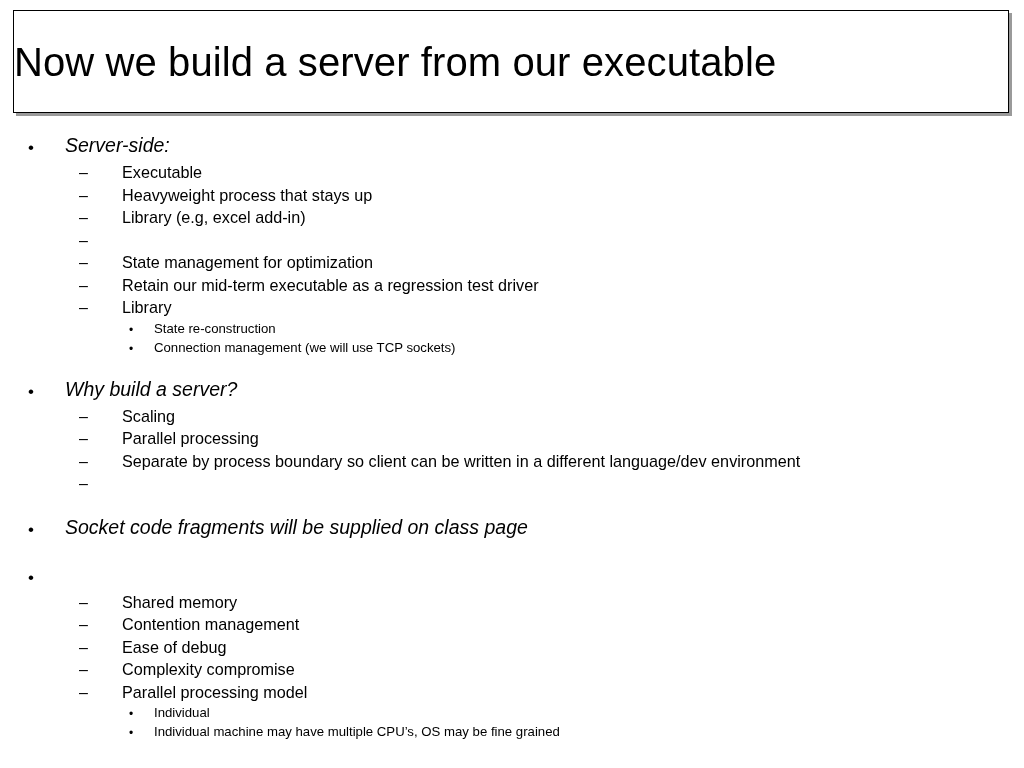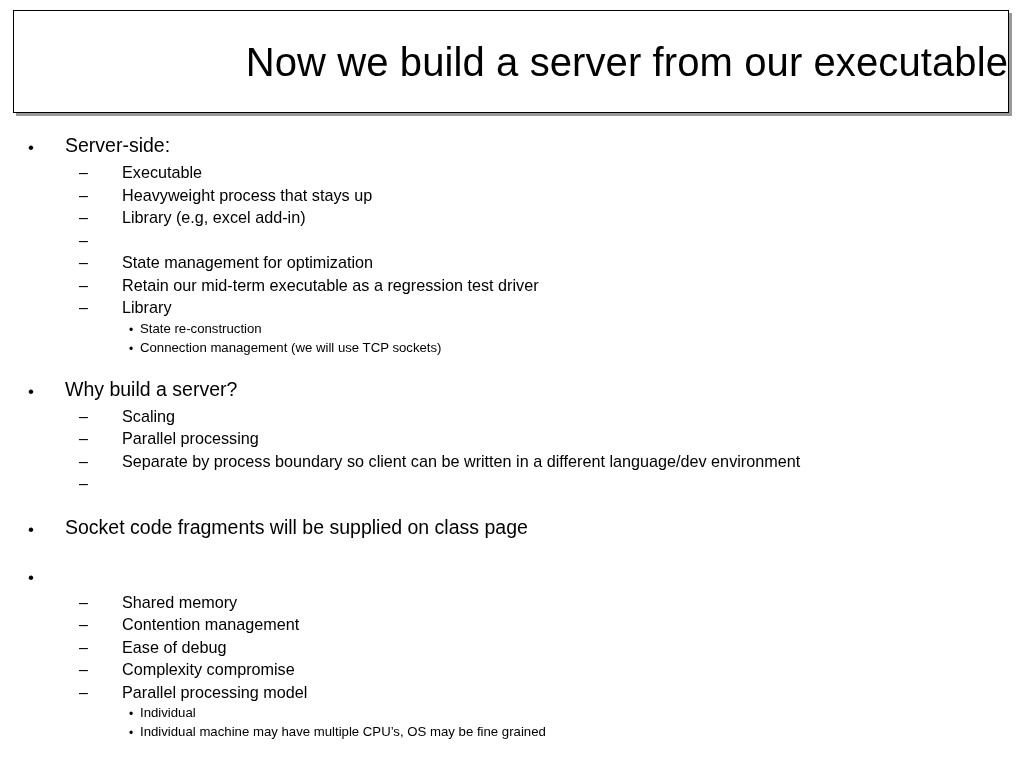--- a/index.html
+++ b/index.html
@@ -29,21 +29,21 @@
     background: #ffffff;
     box-sizing: border-box;
     box-shadow: 3px 3px 0 0 #9a9a9a;
   }
   #title-text {
     position: absolute;
     left: 0;
     right: 0;
     top: 50%;
     transform: translateY(-50%);
-    text-align: right;
+    text-align: left;
     font-size: 40px;
     line-height: 46px;
     font-weight: 400;
     letter-spacing: 0.1px;
     white-space: nowrap;
   }
 
   
   #body-area {
     position: absolute;
@@ -75,20 +75,21 @@
     left: 28px;
     top: 4px;
     font-size: 17px;
     line-height: 21px;
   }
   .lvl1 .txt {
     left: 65px;
     top: 0;
     font-size: 19.5px;
     line-height: 24px;
+    font-style: italic;
   }
 
   
   .lvl2 {
     height: 22.5px;
   }
   .lvl2 .marker {
     left: 79px;
     top: 0px;
     font-size: 16px;
@@ -106,21 +107,21 @@
   .lvl3 {
     height: 19px;
   }
   .lvl3 .marker {
     left: 129px;
     top: 1px;
     font-size: 12px;
     line-height: 18px;
   }
   .lvl3 .txt {
-    left: 140px;
+    left: 154px;
     top: 0;
     font-size: 13.2px;
     line-height: 18px;
   }
 
   
   .gap {
     height: 19px;
   }
 </style>

